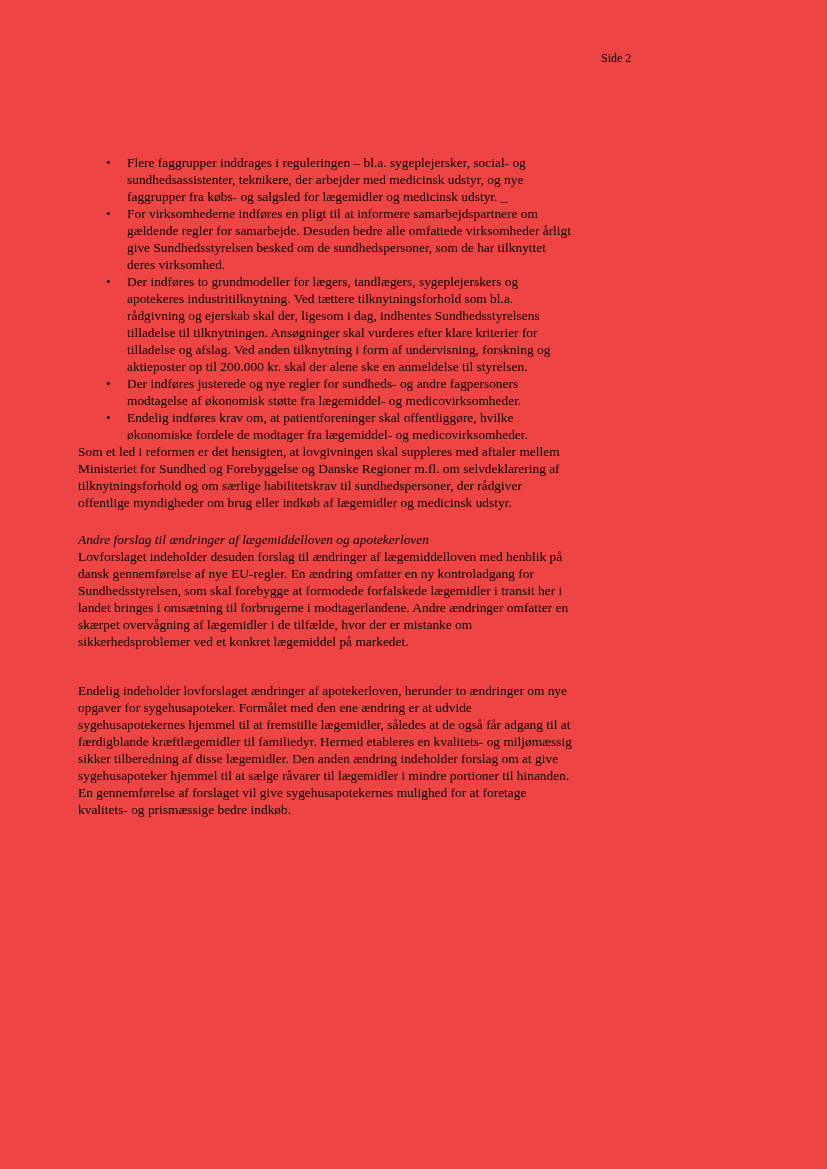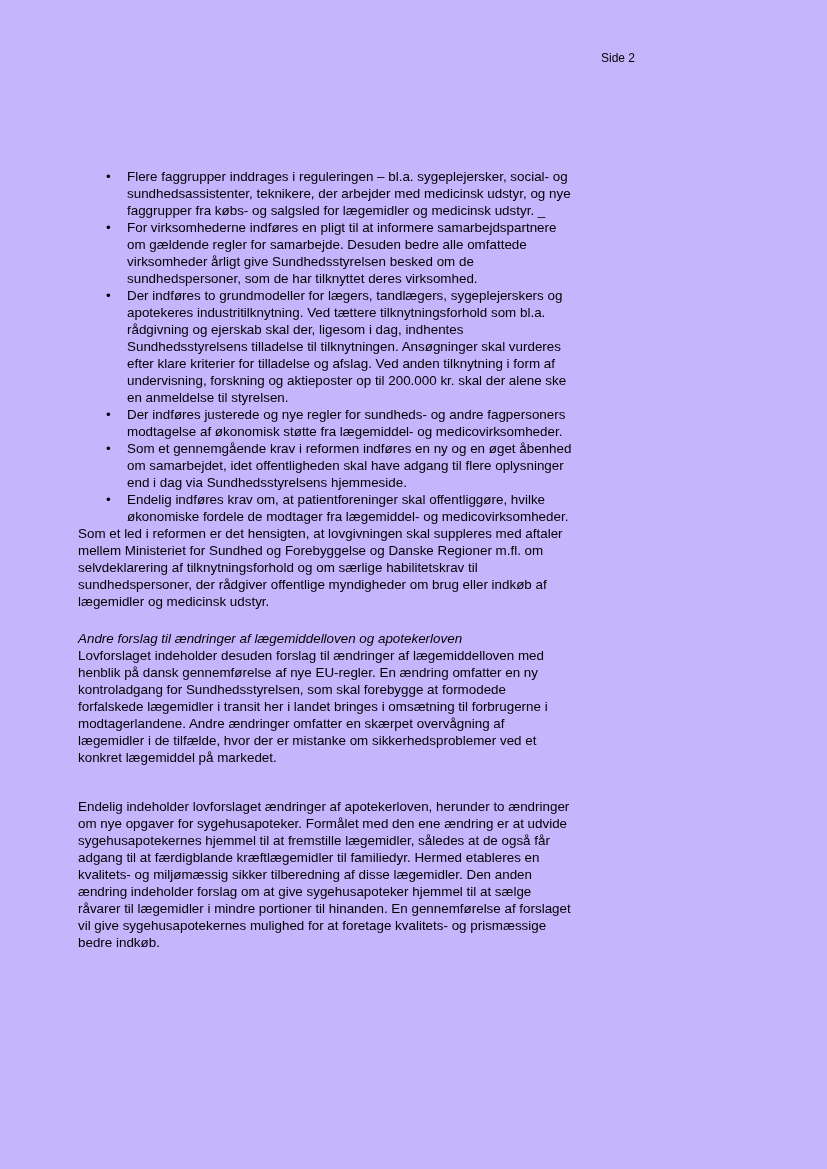--- a/index.html
+++ b/index.html
@@ -4,36 +4,36 @@
 <style>
   html, body {
     margin: 0;
     padding: 0;
     background: #ffffff;
   }
   .page {
     position: relative;
     width: 827px;
     height: 1169px;
-    background: #c4b5fd;
-    font-family: Liberation Sans, sans-serif;
+    background: #ef4444;
+    font-family: Liberation Serif, serif;
     color: #000000;
     overflow: hidden;
   }
   .page-label {
     position: absolute;
     left: 601px;
     top: 51px;
     font-size: 12px;
     line-height: 14px;
   }
   .content {
     position: absolute;
     left: 78px;
-    top: 168px;
+    top: 154px;
     width: 496px;
     font-size: 13.4px;
     line-height: 17px;
   }
   ul.bullets {
     margin: 0;
     padding: 0;
     list-style: none;
   }
   ul.bullets li {
@@ -65,21 +65,20 @@
 
   <div class="page-label">Side 2</div>
 
   <div class="content">
 
     <ul class="bullets">
       <li>Flere faggrupper inddrages i reguleringen – bl.a. sygeplejersker, social- og sundhedsassistenter, teknikere, der arbejder med medicinsk udstyr, og nye faggrupper fra købs- og salgsled for lægemidler og medicinsk udstyr. _</li>
       <li>For virksomhederne indføres en pligt til at informere samarbejdspartnere om gældende regler for samarbejde. Desuden bedre alle omfattede virksomheder årligt give Sundhedsstyrelsen besked om de sundhedspersoner, som de har tilknyttet deres virksomhed.</li>
       <li>Der indføres to grundmodeller for lægers, tandlægers, sygeplejerskers og apotekeres industritilknytning. Ved tættere tilknytningsforhold som bl.a. rådgivning og ejerskab skal der, ligesom i dag, indhentes Sundhedsstyrelsens tilladelse til tilknytningen. Ansøgninger skal vurderes efter klare kriterier for tilladelse og afslag. Ved anden tilknytning i form af undervisning, forskning og aktieposter op til 200.000 kr. skal der alene ske en anmeldelse til styrelsen.</li>
       <li>Der indføres justerede og nye regler for sundheds- og andre fagpersoners modtagelse af økonomisk støtte fra lægemiddel- og medicovirksomheder.</li>
-      <li>Som et gennemgående krav i reformen indføres en ny og en øget åbenhed om samarbejdet, idet offentligheden skal have adgang til flere oplysninger end i dag via Sundhedsstyrelsens hjemmeside.</li>
       <li>Endelig indføres krav om, at patientforeninger skal offentliggøre, hvilke økonomiske fordele de modtager fra lægemiddel- og medicovirksomheder.</li>
     </ul>
 
     <p class="para para-1">Som et led i reformen er det hensigten, at lovgivningen skal suppleres med aftaler mellem Ministeriet for Sundhed og Forebyggelse og Danske Regioner m.fl. om selvdeklarering af tilknytningsforhold og om særlige habilitetskrav til sundhedspersoner, der rådgiver offentlige myndigheder om brug eller indkøb af lægemidler og medicinsk udstyr.</p>
 
     <p class="section-heading">Andre forslag til ændringer af lægemiddelloven og apotekerloven</p>
 
     <p class="para para-2">Lovforslaget indeholder desuden forslag til ændringer af lægemiddelloven med henblik på dansk gennemførelse af nye EU-regler. En ændring omfatter en ny kontroladgang for Sundhedsstyrelsen, som skal forebygge at formodede forfalskede lægemidler i transit her i landet bringes i omsætning til forbrugerne i modtagerlandene. Andre ændringer omfatter en skærpet overvågning af lægemidler i de tilfælde, hvor der er mistanke om sikkerhedsproblemer ved et konkret lægemiddel på markedet.</p>
 
     <p class="para para-3">Endelig indeholder lovforslaget ændringer af apotekerloven, herunder to ændringer om nye opgaver for sygehusapoteker. Formålet med den ene ændring er at udvide sygehusapotekernes hjemmel til at fremstille lægemidler, således at de også får adgang til at færdigblande kræftlægemidler til familiedyr. Hermed etableres en kvalitets- og miljømæssig sikker tilberedning af disse lægemidler. Den anden ændring indeholder forslag om at give sygehusapoteker hjemmel til at sælge råvarer til lægemidler i mindre portioner til hinanden. En gennemførelse af forslaget vil give sygehusapotekernes mulighed for at foretage kvalitets- og prismæssige bedre indkøb.</p>

